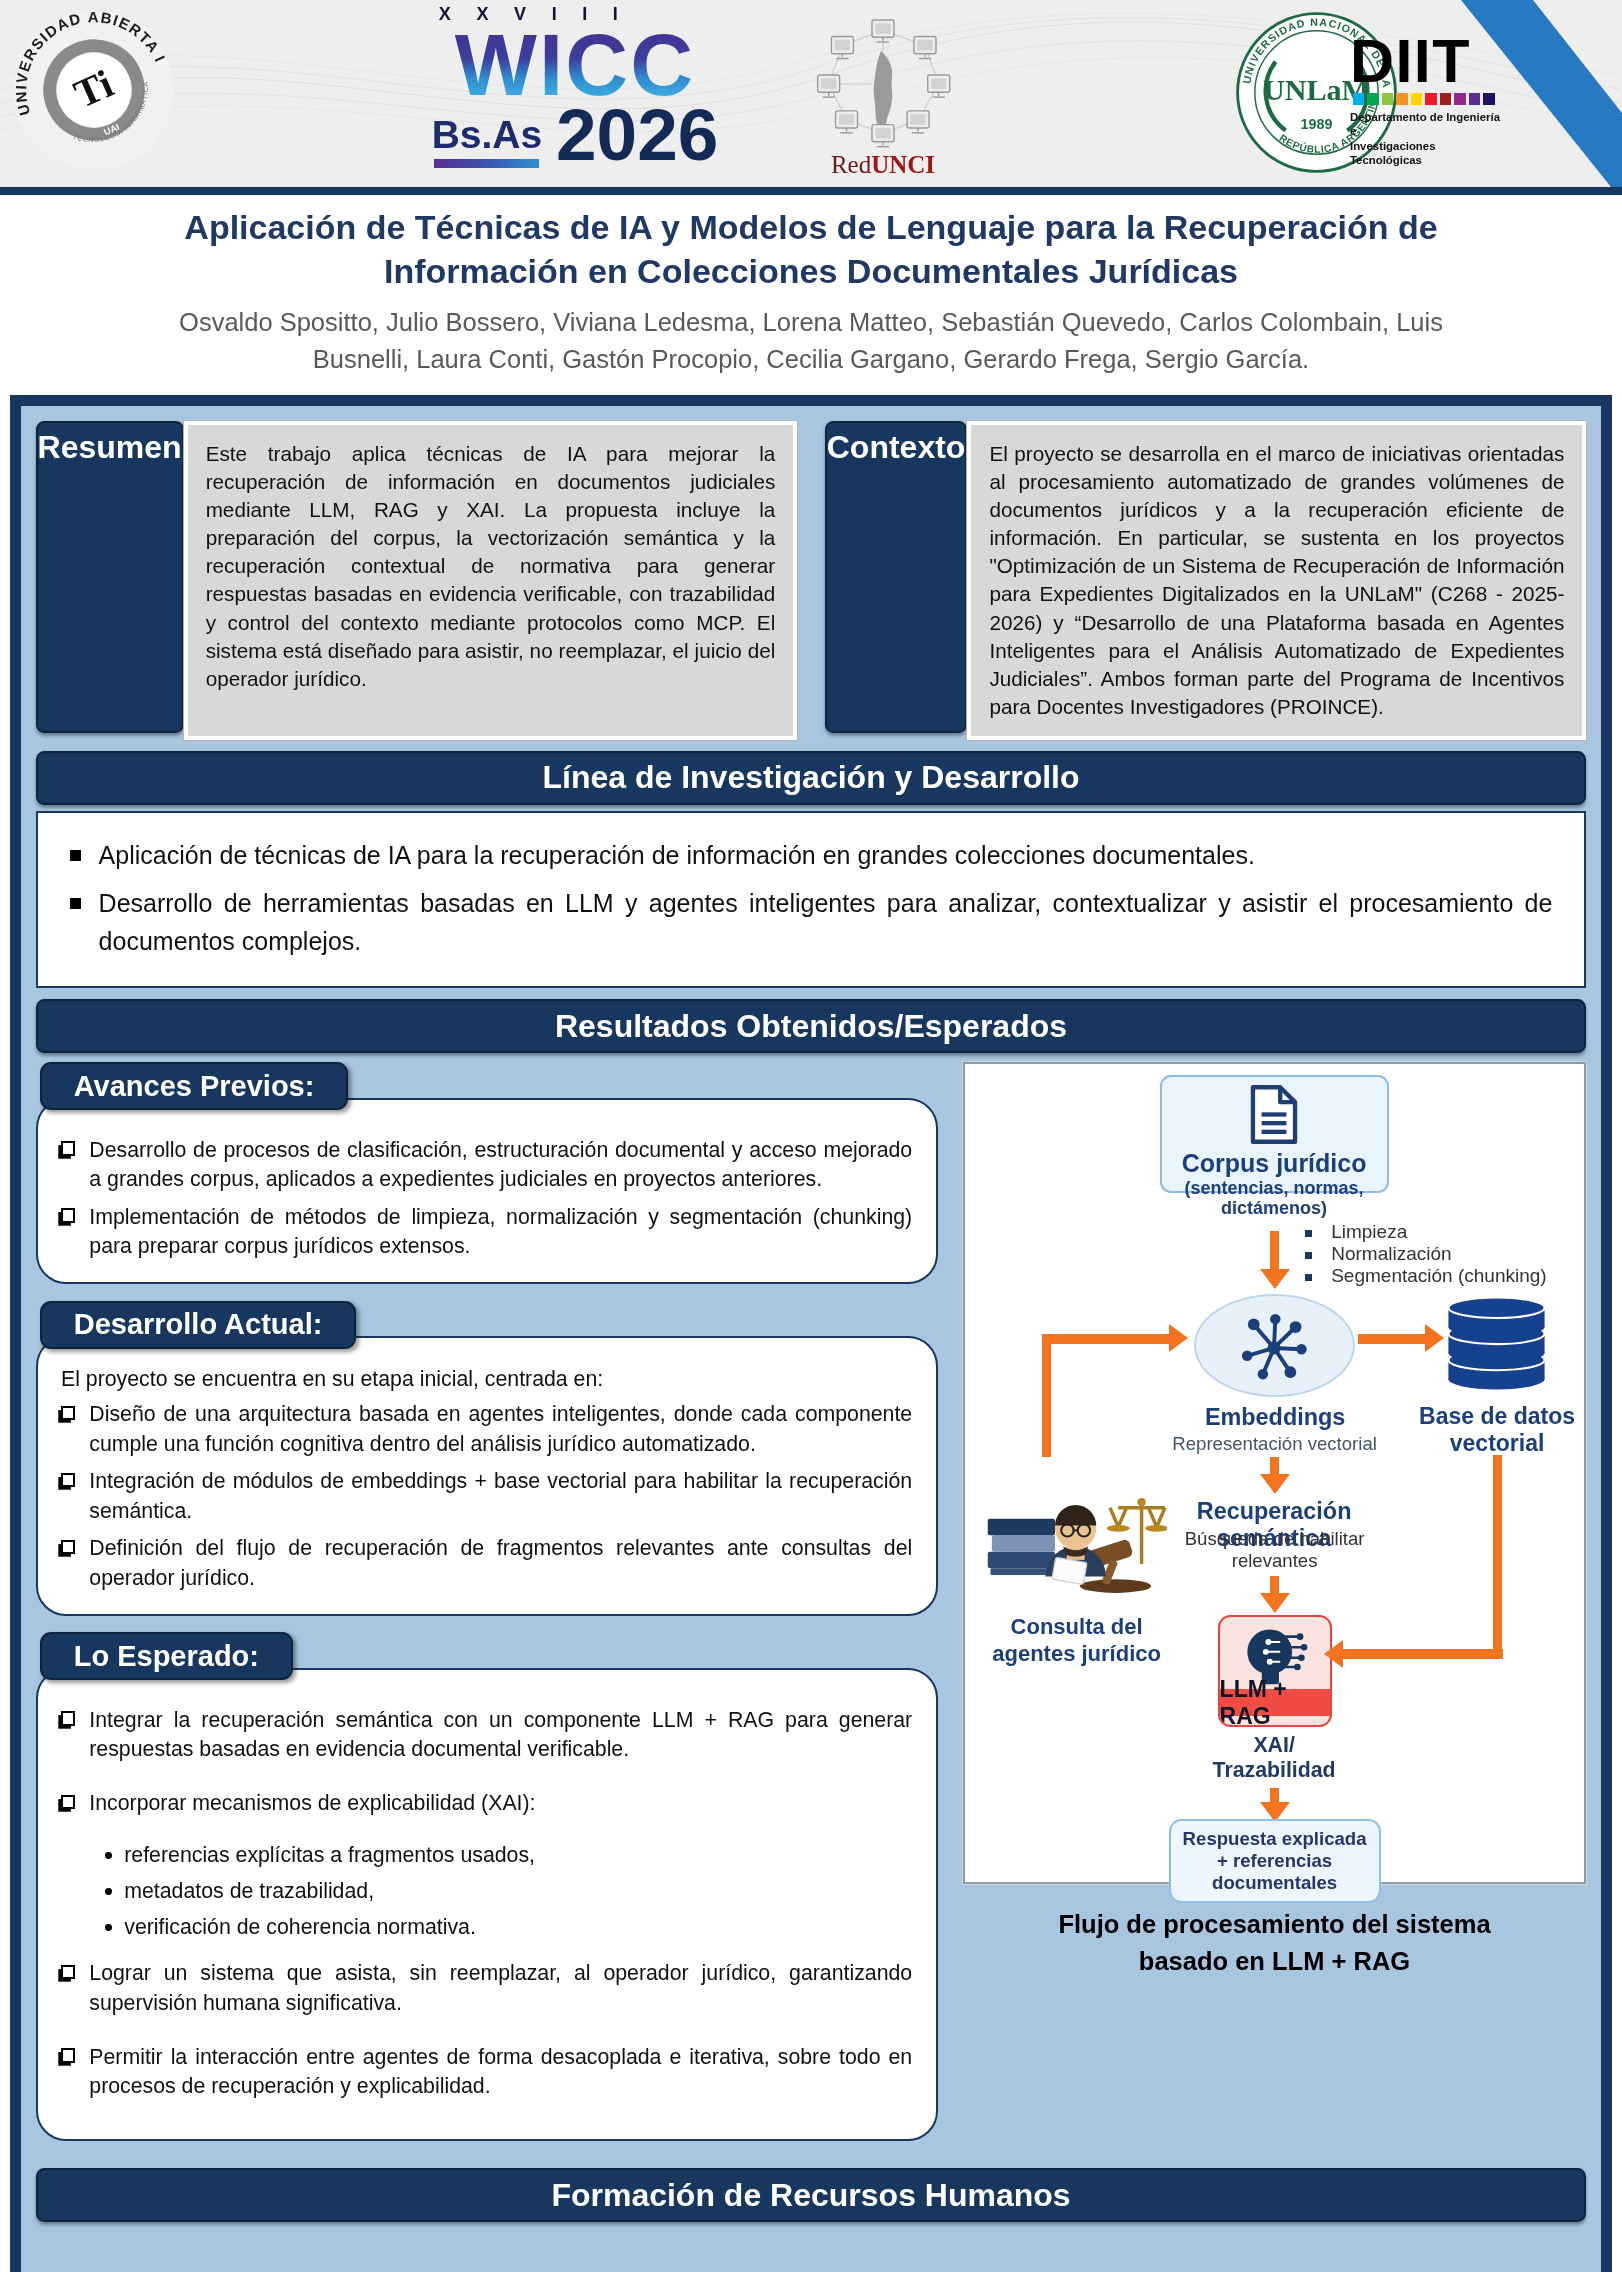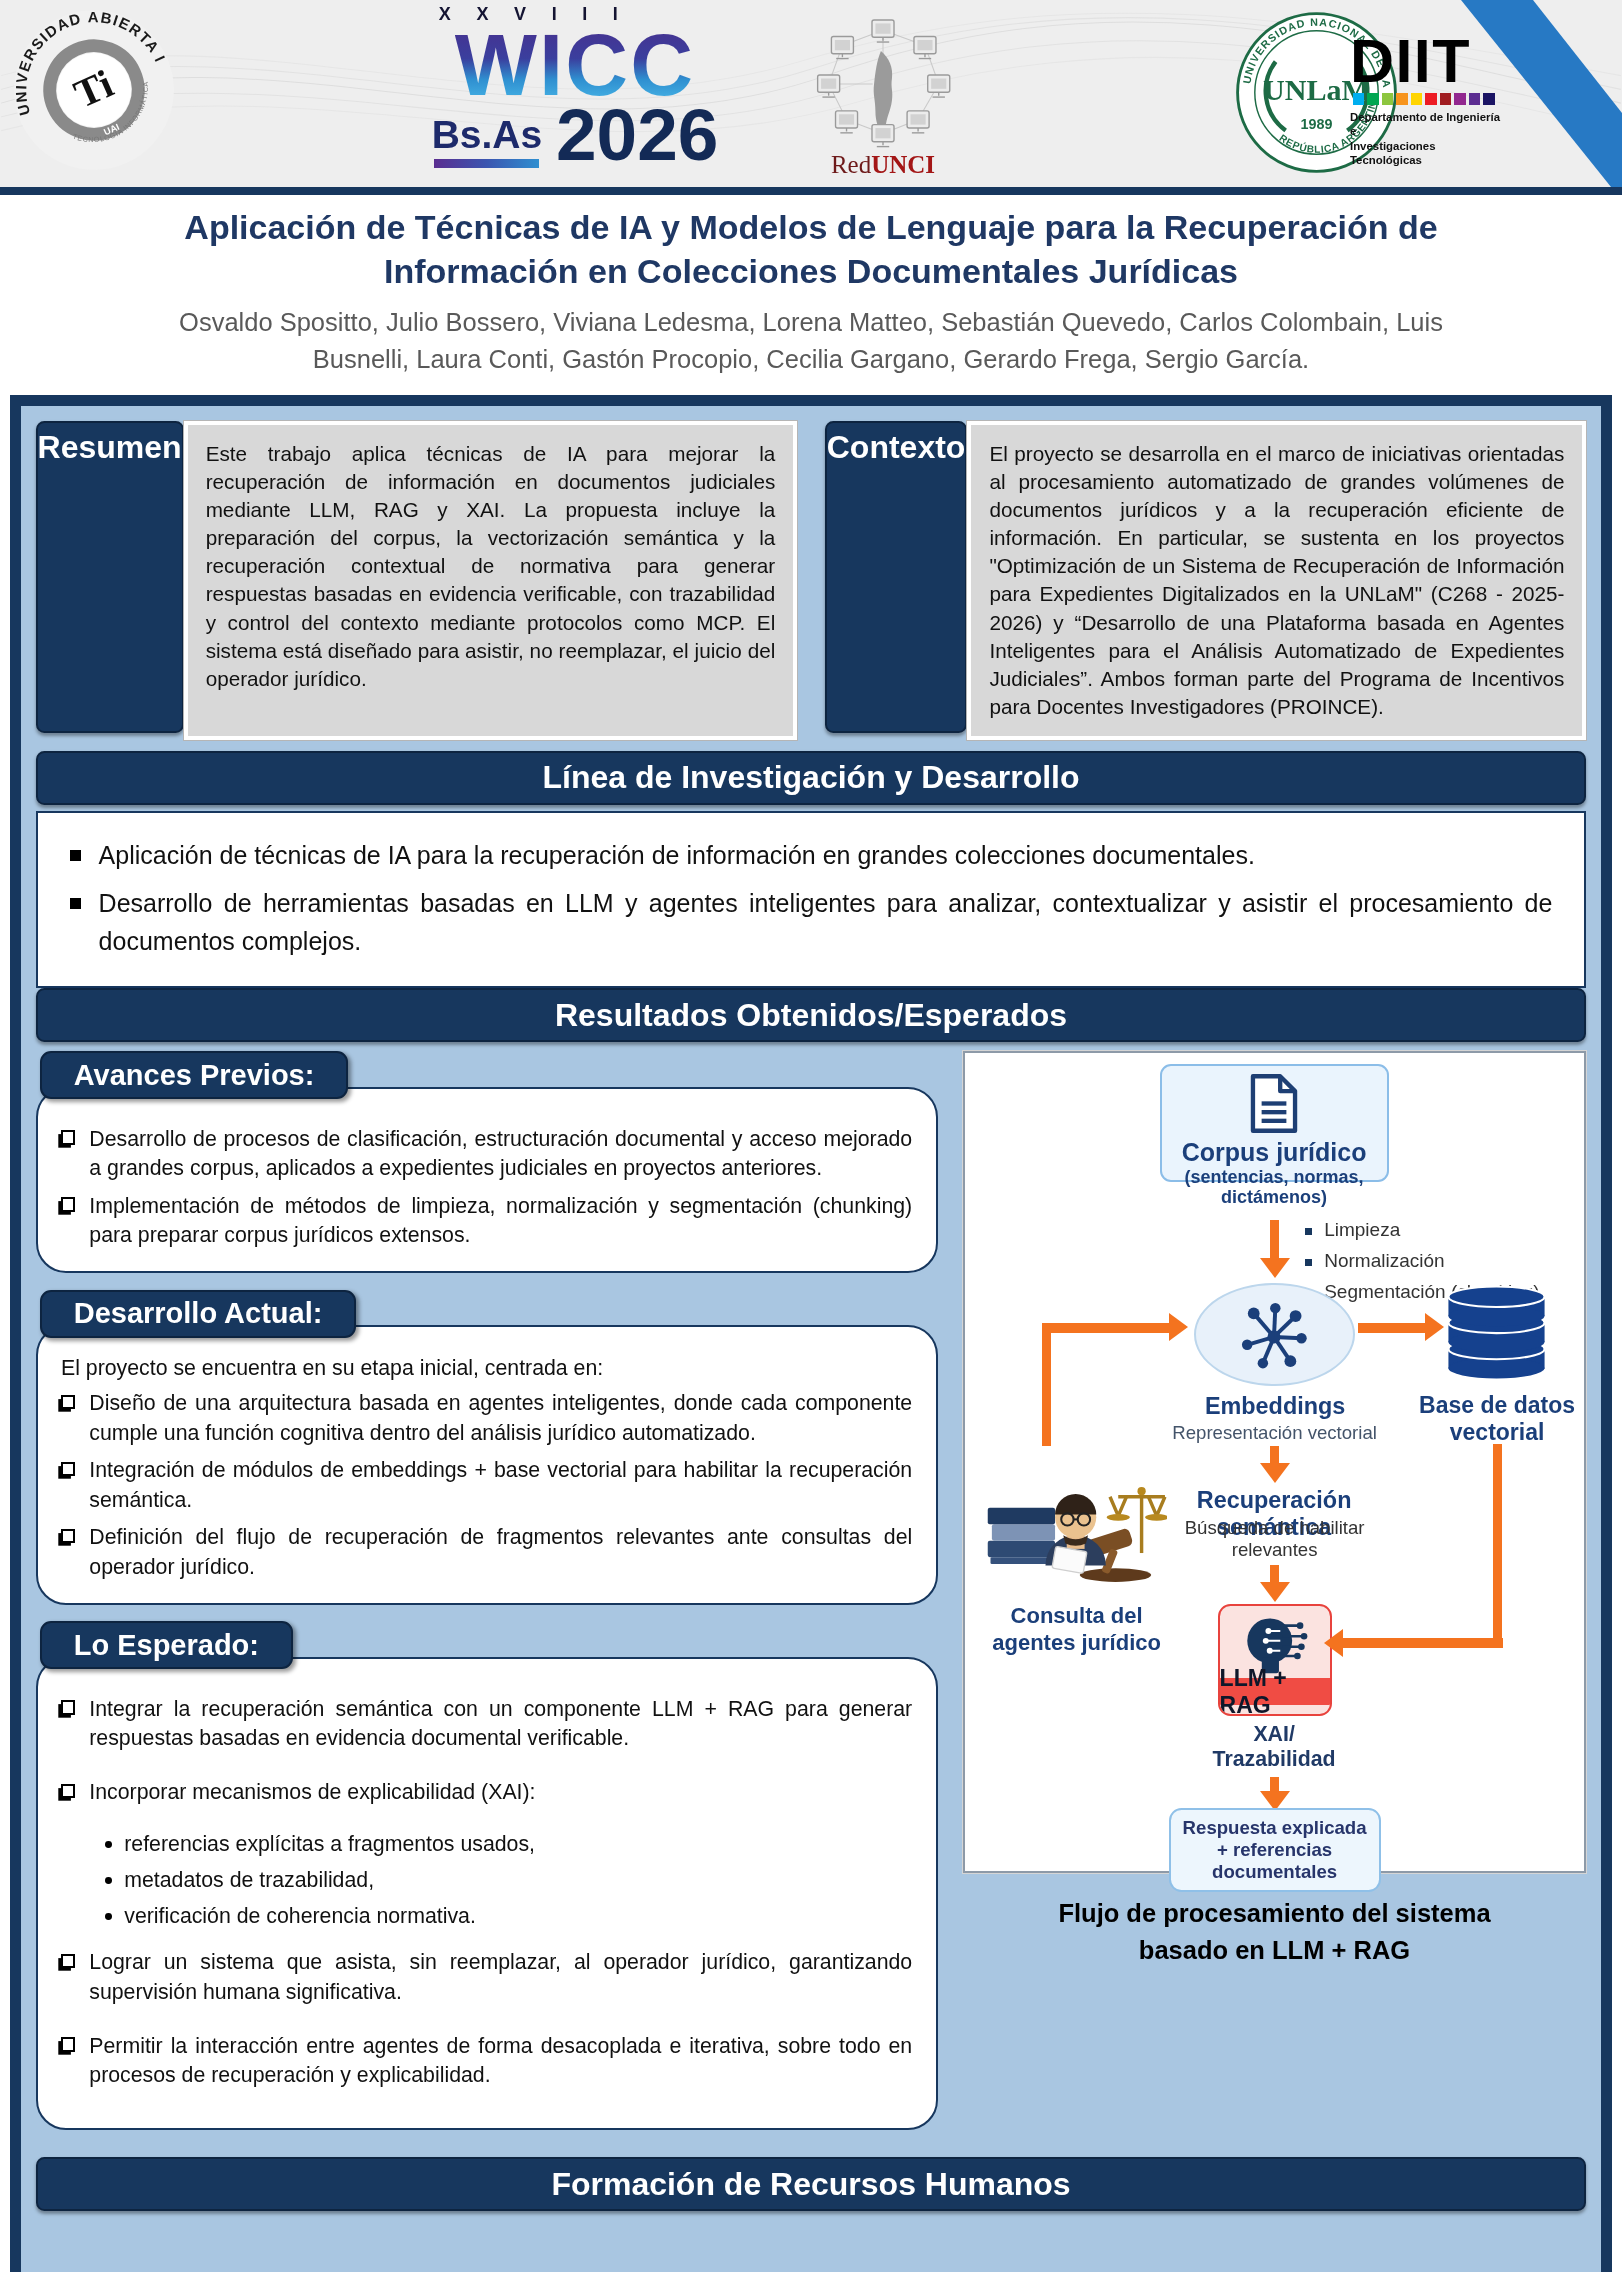--- a/index.html
+++ b/index.html
@@ -47,21 +47,21 @@
          border-bottom:none;padding:15px 15px 0}
   .bar{background:var(--navy);border:2.1px solid var(--navy-dark);border-radius:8.3px;color:#fff;
        font-weight:bold;text-align:center;font-size:32px;padding:6.2px 0;box-shadow:0 2.1px 3.4px rgba(0,0,0,.35)}
   .two-col{display:flex;gap:27.5px;margin-bottom:11px}
   .col{flex:1;display:flex;flex-direction:row}
   .col .bar{margin-bottom:6.9px}
   .gray-box{background:var(--gray-panel);border:4.8px solid #fff;outline:0.7px solid #b5b5b5;
             padding:15px 18px;font-size:20.7px;line-height:1.36}
   .col .gray-box{flex:1}
   .just{text-align:justify}
-  .linea-section{}
+  .linea-section{margin-bottom:11px}
   .linea-section .bar{margin-bottom:6.9px}
   .white-box{background:#fff;border:2.8px solid var(--navy);padding:12.4px 32px 15px}
   .sq-list{list-style:none;margin:0;padding:0;font-size:25px;line-height:1.5}
   .sq-list li{display:flex;gap:18px;margin:11px 0;text-align:justify}
   .sq{flex:none;width:11px;height:11px;background:#000;margin-top:13px}
   .resultados-bar{margin-bottom:9.6px}
   .results-row{display:flex;gap:25px;margin-bottom:11px}
   .left-col{width:902px;flex:none}
   .right-col{flex:1}
   .subsection{margin-bottom:16.5px}
@@ -89,21 +89,21 @@
   .shaft-h{height:9.6px;background:var(--orange)}
   .head-down{width:0;height:0;border-left:15px solid transparent;border-right:15px solid transparent;
              border-top:20.7px solid var(--orange)}
   .head-right{width:0;height:0;border-top:14.5px solid transparent;border-bottom:14.5px solid transparent;
               border-left:19px solid var(--orange)}
   .head-left{width:0;height:0;border-top:14.5px solid transparent;border-bottom:14.5px solid transparent;
              border-right:19px solid var(--orange)}
   .pv1{left:305px;top:167px;height:40px}
   .pv1h{left:295px;top:205px}
   .steps{left:340px;top:157px;font-size:19px;color:#333}
-  .step{display:flex;gap:12px;margin:9px 0}
+  .step{display:flex;gap:19px;margin:0 0}
   .sq2{flex:none;width:7.6px;height:7.6px;background:var(--navy);margin-top:8.3px}
   .ellipse{left:229px;top:230px;width:161px;height:103px;border-radius:50%;background:#e8f1fa;
            border:2.1px solid #bcd6ec;display:flex;align-items:center;justify-content:center}
   .h1s{left:393px;top:270px;width:69px}
   .h1h{left:460px;top:260px}
   .db{left:480px;top:230px}
   .emb-label{left:207px;top:340px;width:207px;font-size:23.4px;font-weight:bold;color:var(--dnavy);text-align:center}
   .emb-sub{left:193px;top:369px;width:234px;font-size:18.6px;color:#44546a;text-align:center}
   .db-label{left:448px;top:339px;width:169px;font-size:23px;font-weight:bold;color:var(--dnavy);
             text-align:center;line-height:1.15}

